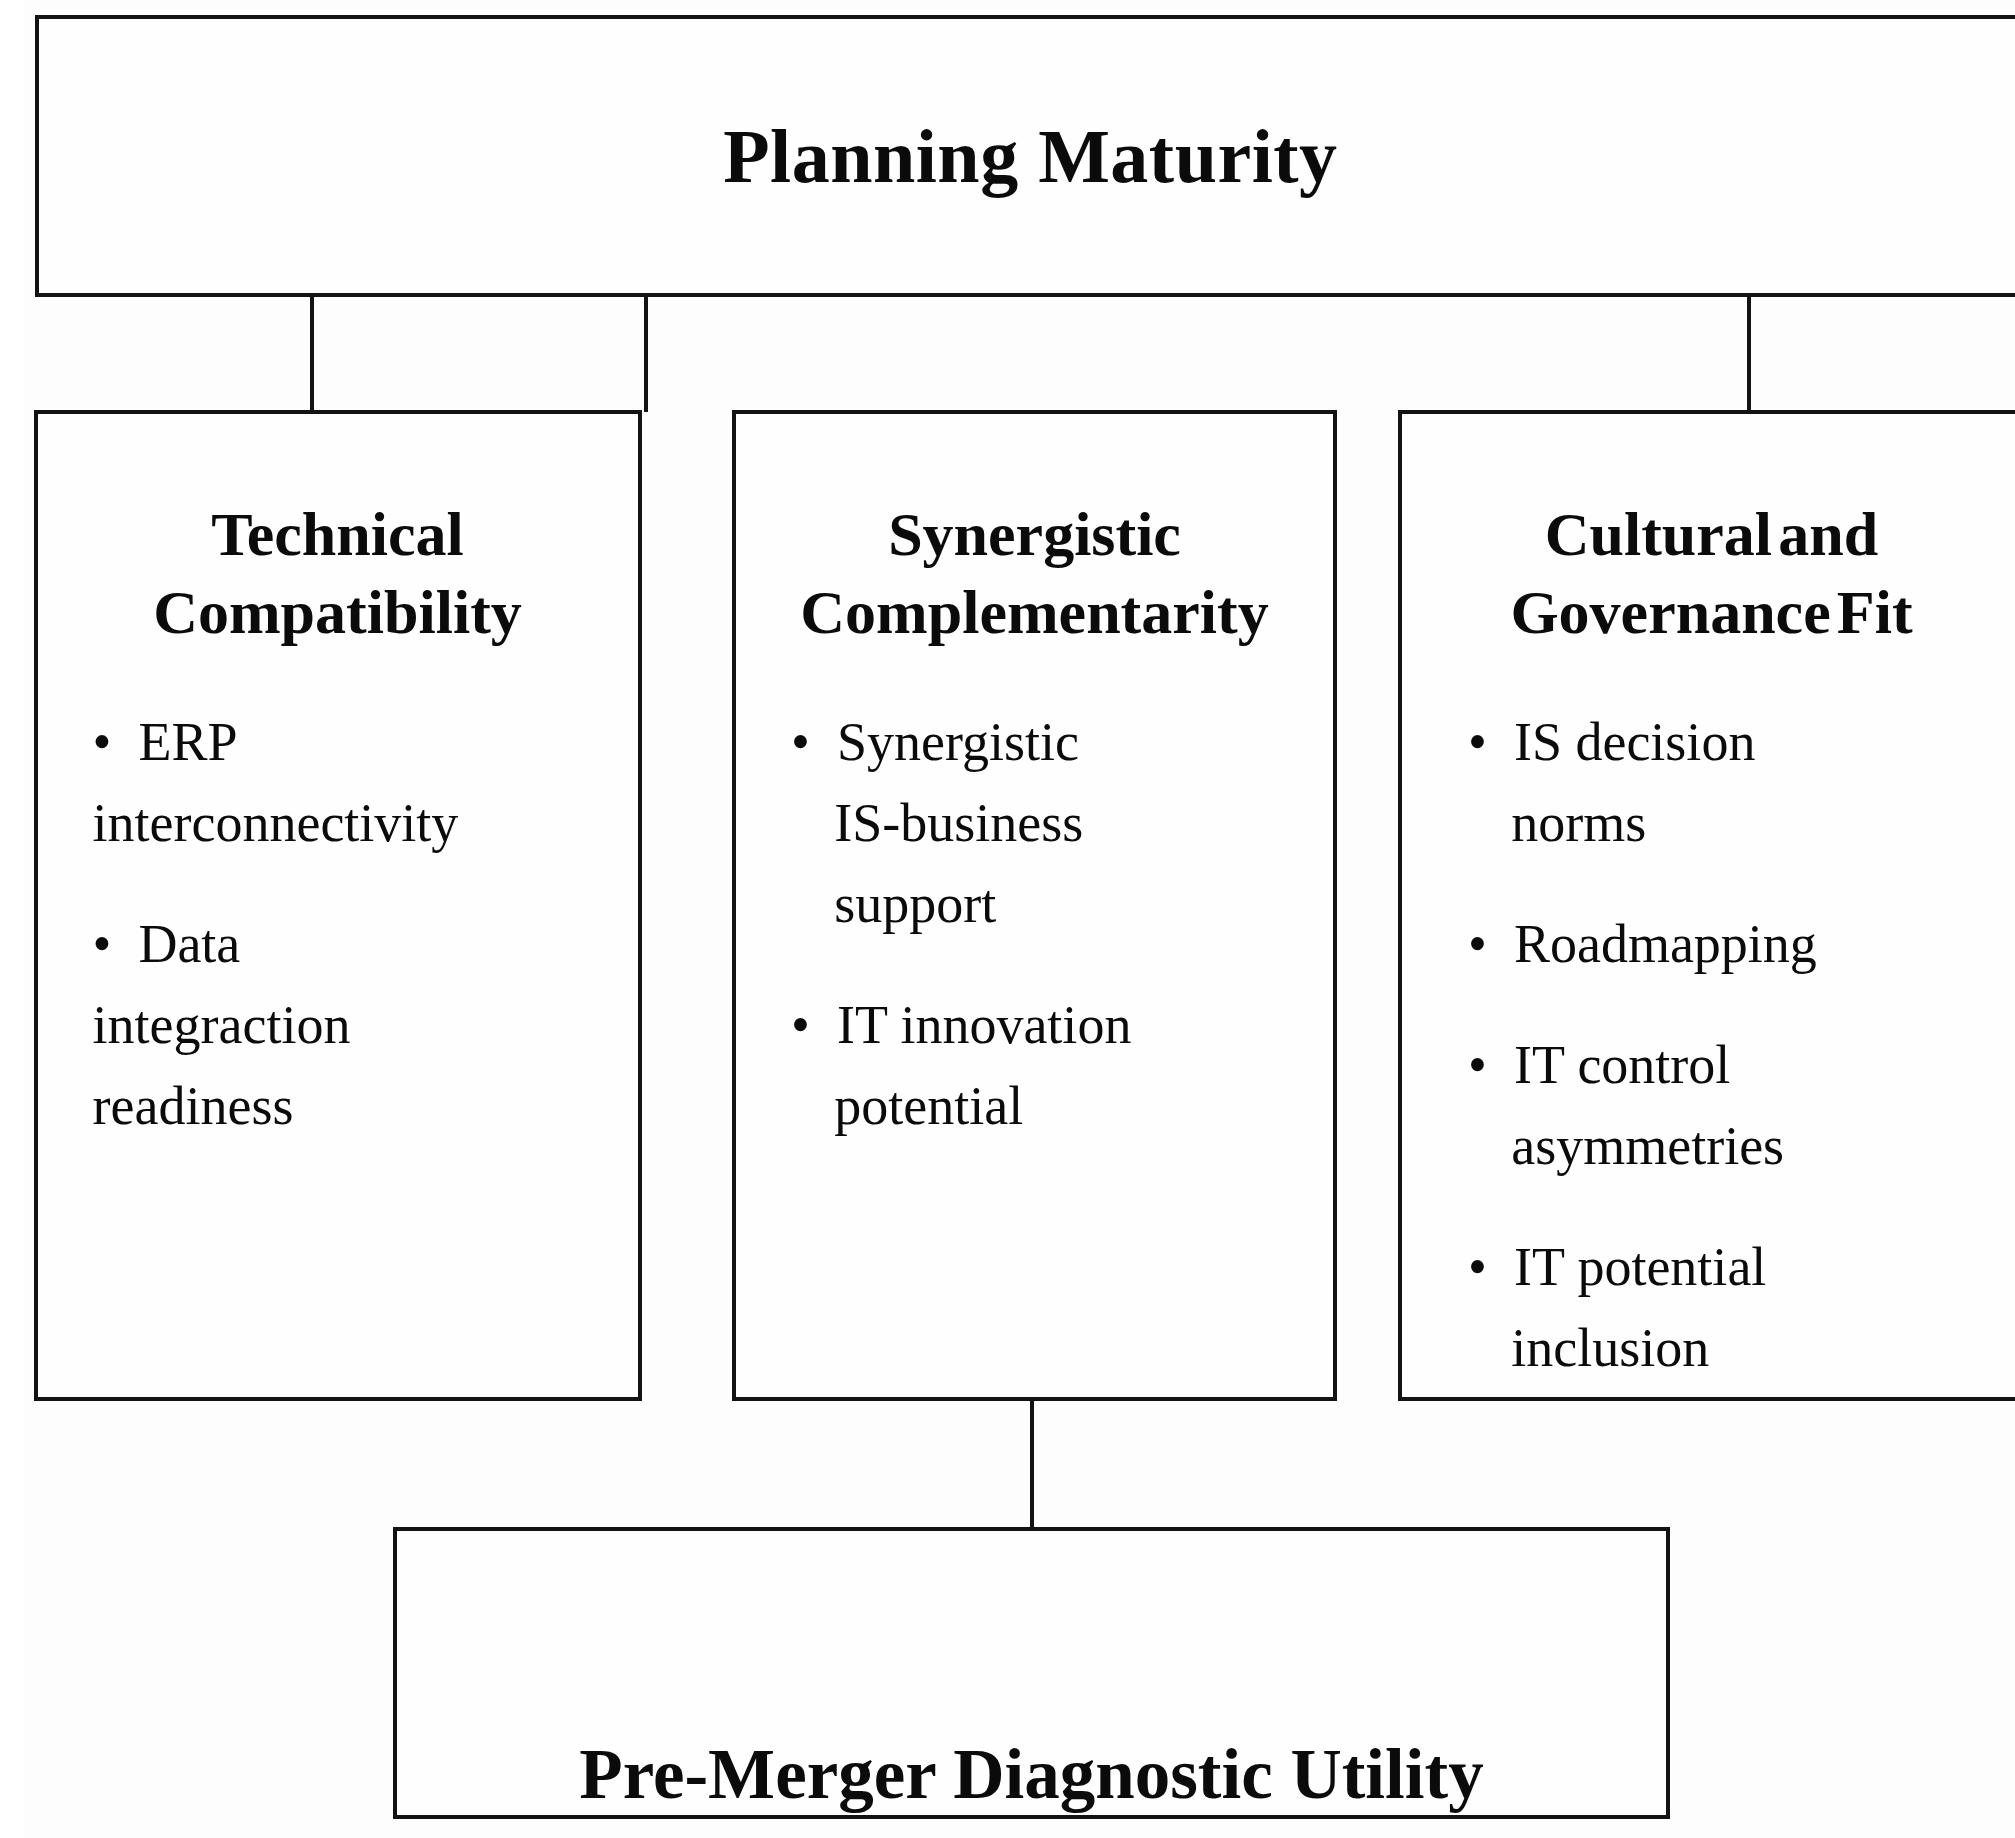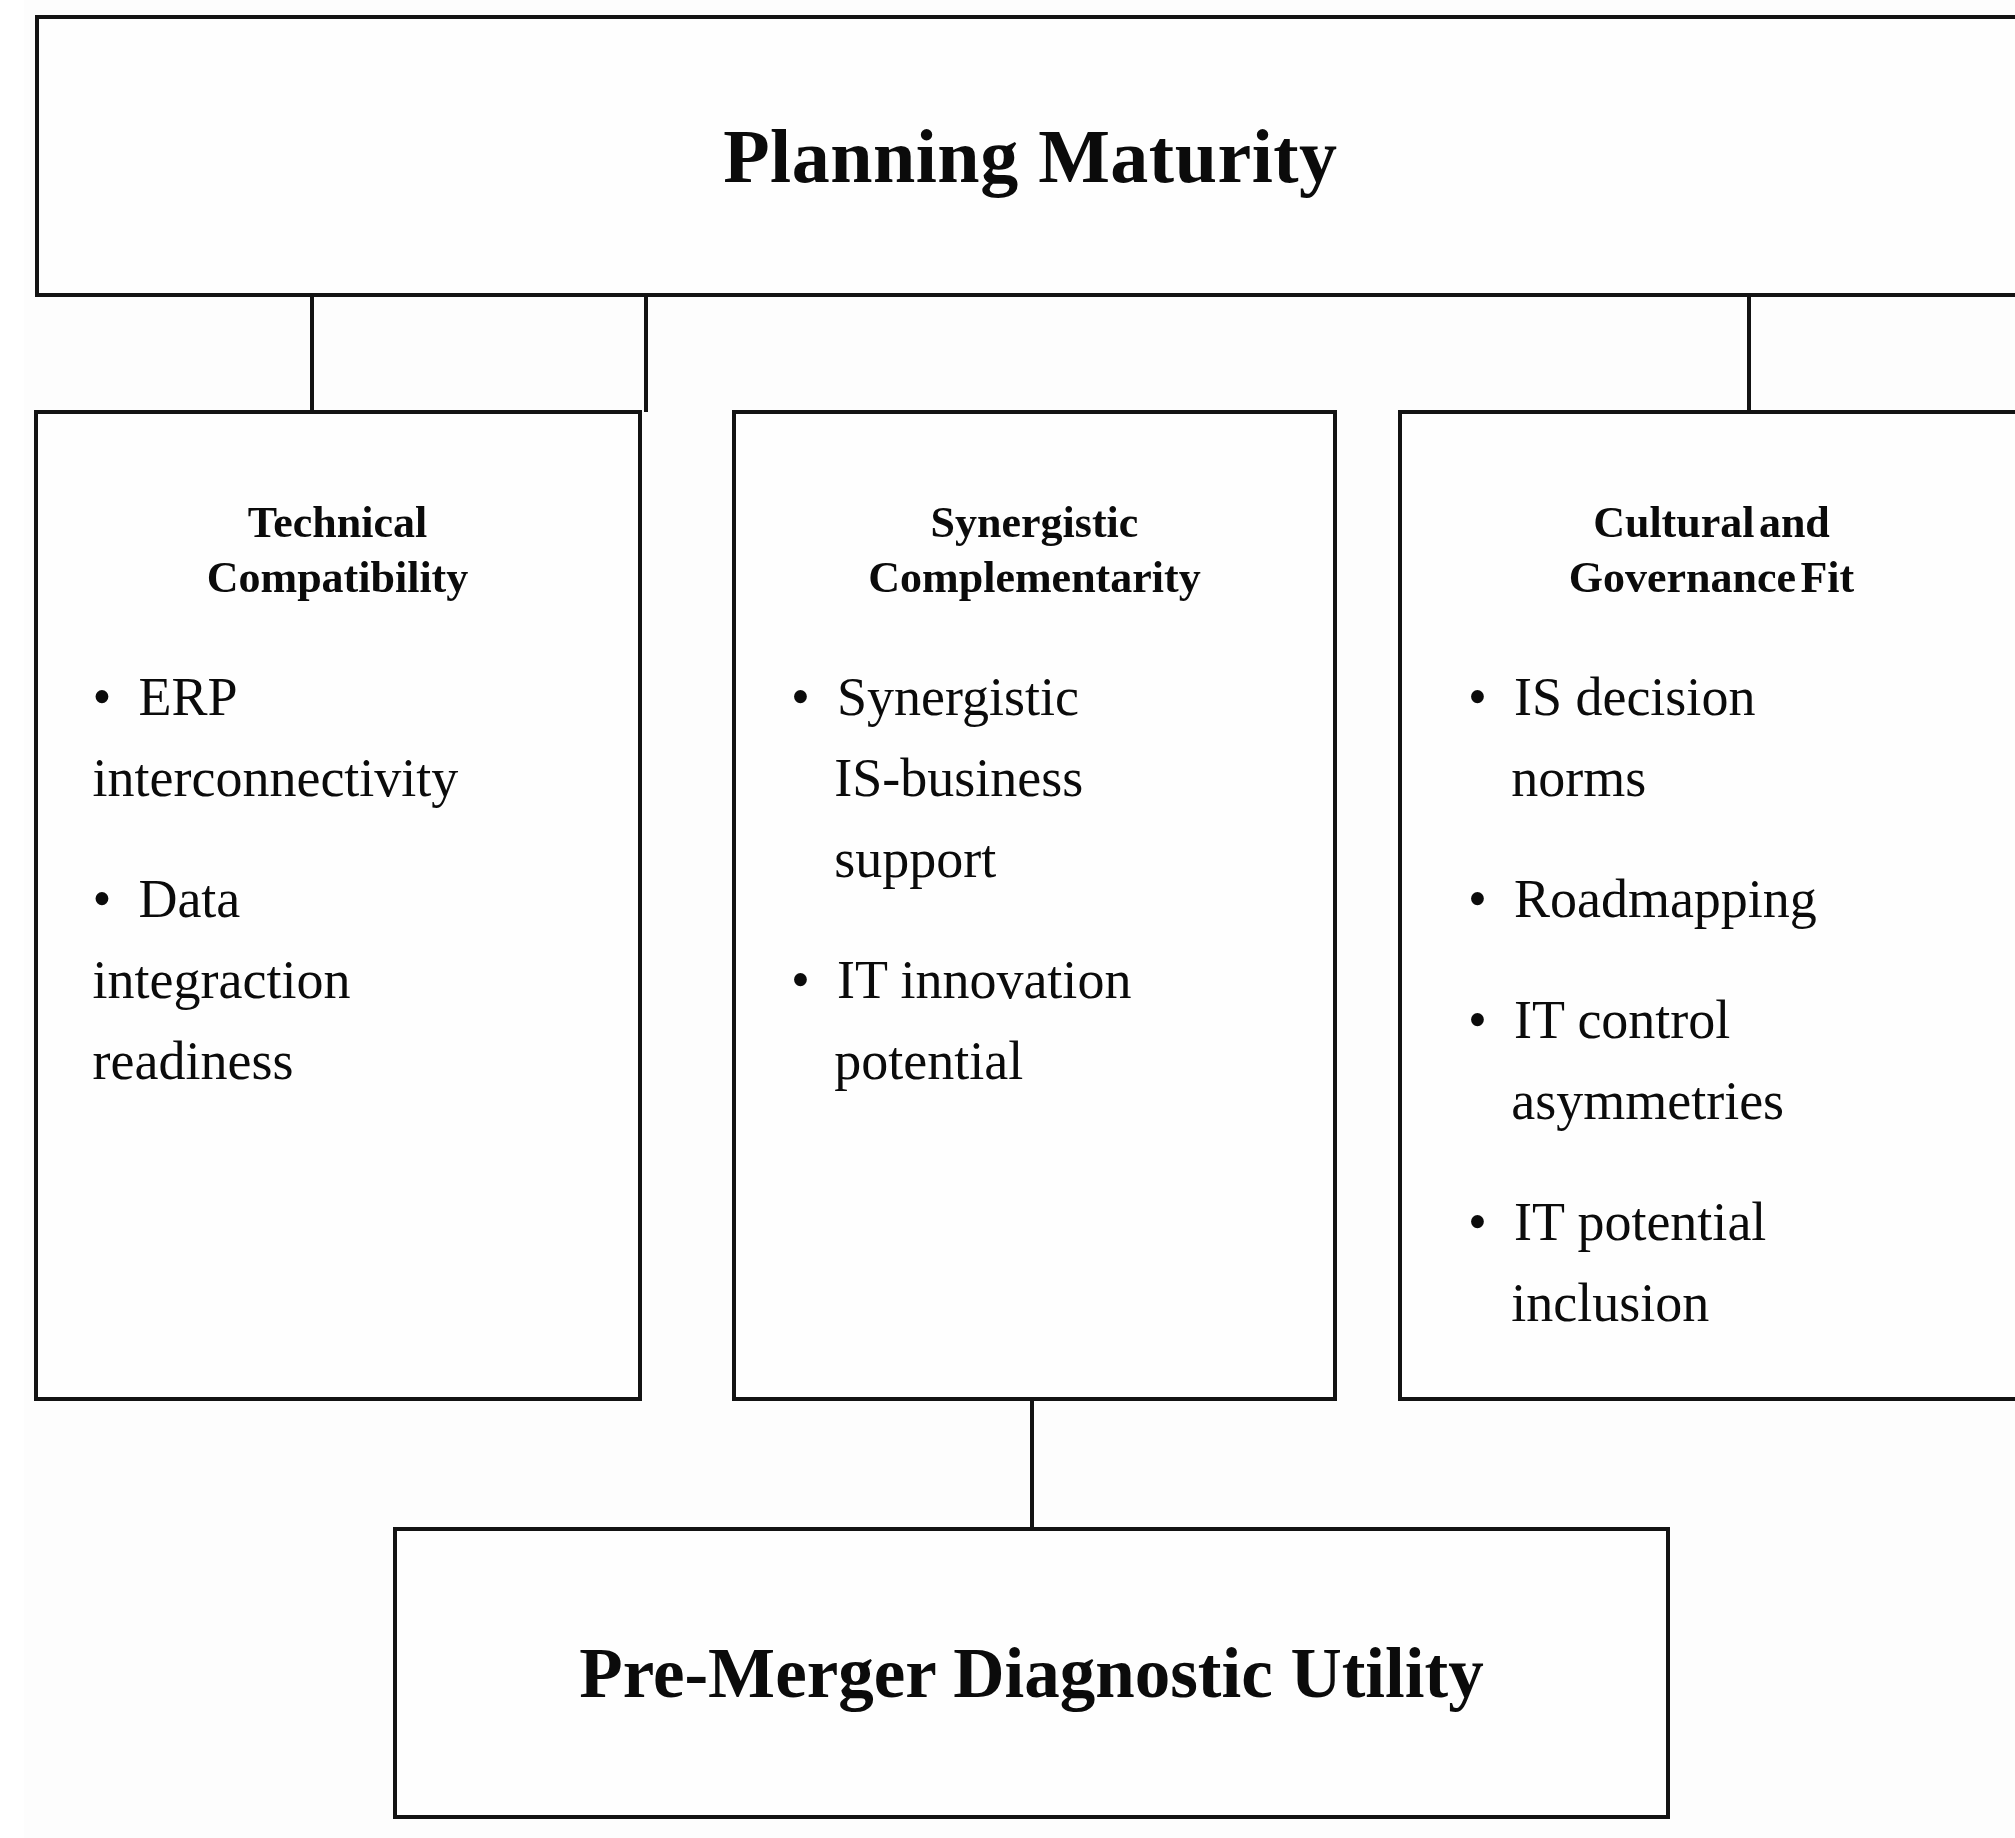--- a/index.html
+++ b/index.html
@@ -61,21 +61,21 @@
 
   
   .col { top: 410px; height: 991px; }
   .col-1 { left: 9.5px;   width: 608px; }
   .col-2 { left: 708px;  width: 605px; }
   .col-3 { left: 1374px; width: 627px; }
 
   .col h2 {
     margin: 81px 7.6px 0 7.6px;
     text-align: center;
-    font-size: 44px;
+    font-size: 62px;
     line-height: 1.26;
     font-weight: 700;
     white-space: pre-line;
   }
   .col-3 h2 { word-spacing: -0.15em; text-align: center; }
 
   .col ul {
     list-style: none;
     margin: 51px 23px 0 55px;
     padding: 0;
@@ -94,21 +94,21 @@
   
   .col-2 li, .col-3 li {
     padding-left: 0.8em;
     text-indent: -0.8em;
   }
 
   
   .bottom-box {
     left: 369px; top: 1527px;
     width: 1277px; height: 292px;
-    display: flex; align-items: center; justify-content: center;
+    display: flex; align-items: flex-end; justify-content: center;
   }
   .bottom-box .big-label {
     font-size: 71px;
     font-weight: 700;
     white-space: pre-line;
     text-align: center;
   }
 </style>
 </head>
 <body>

